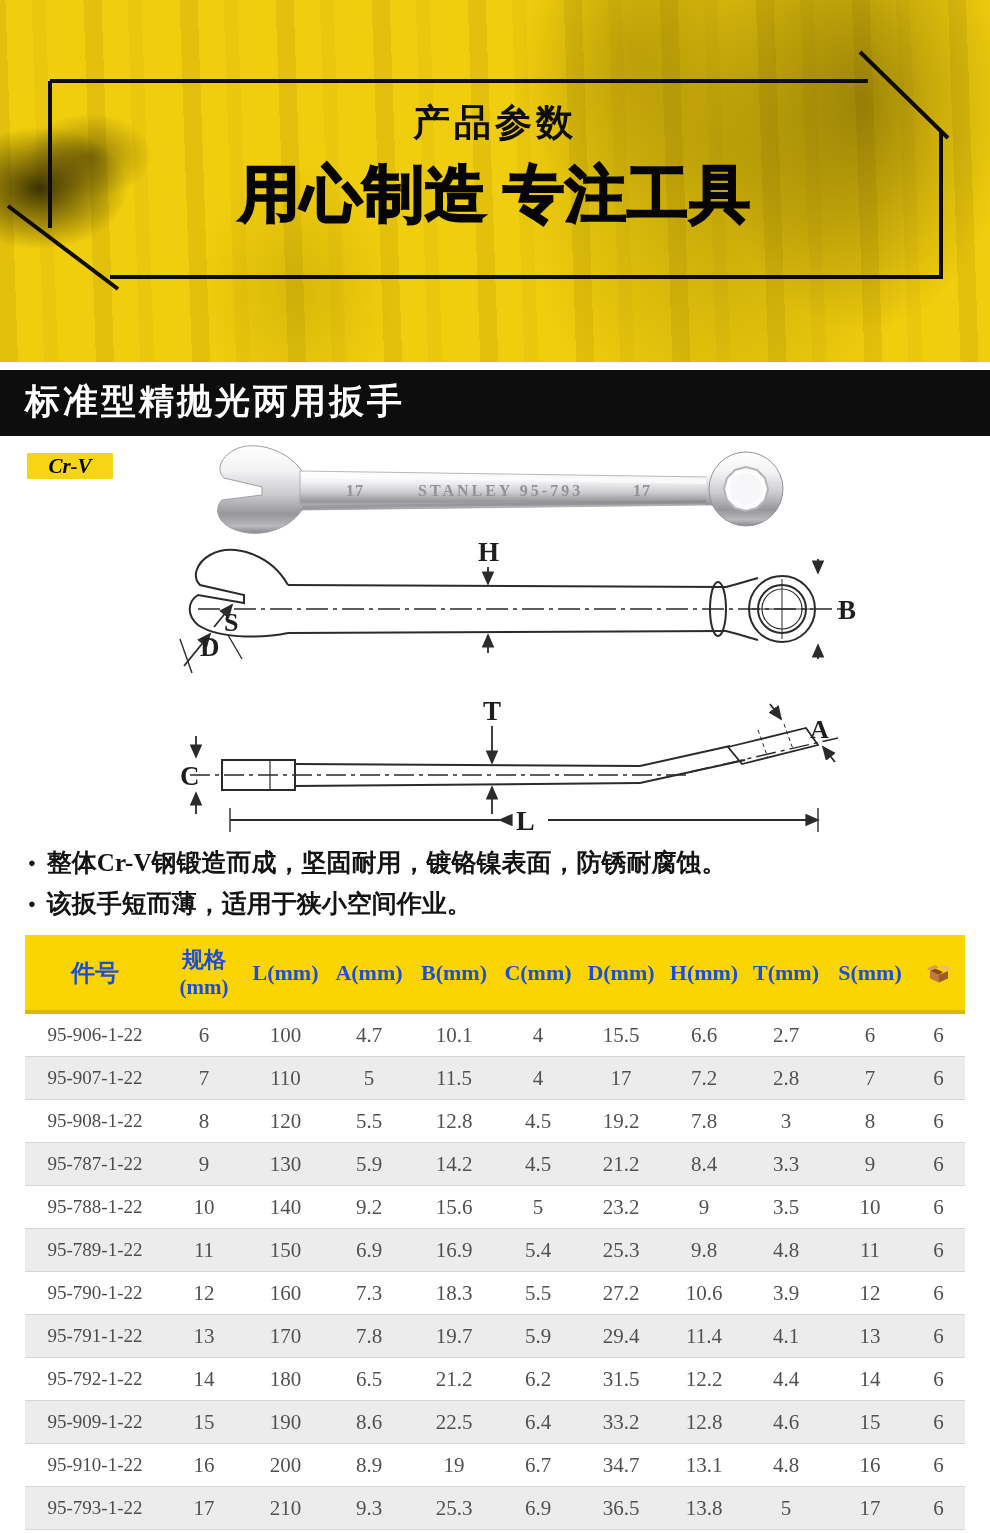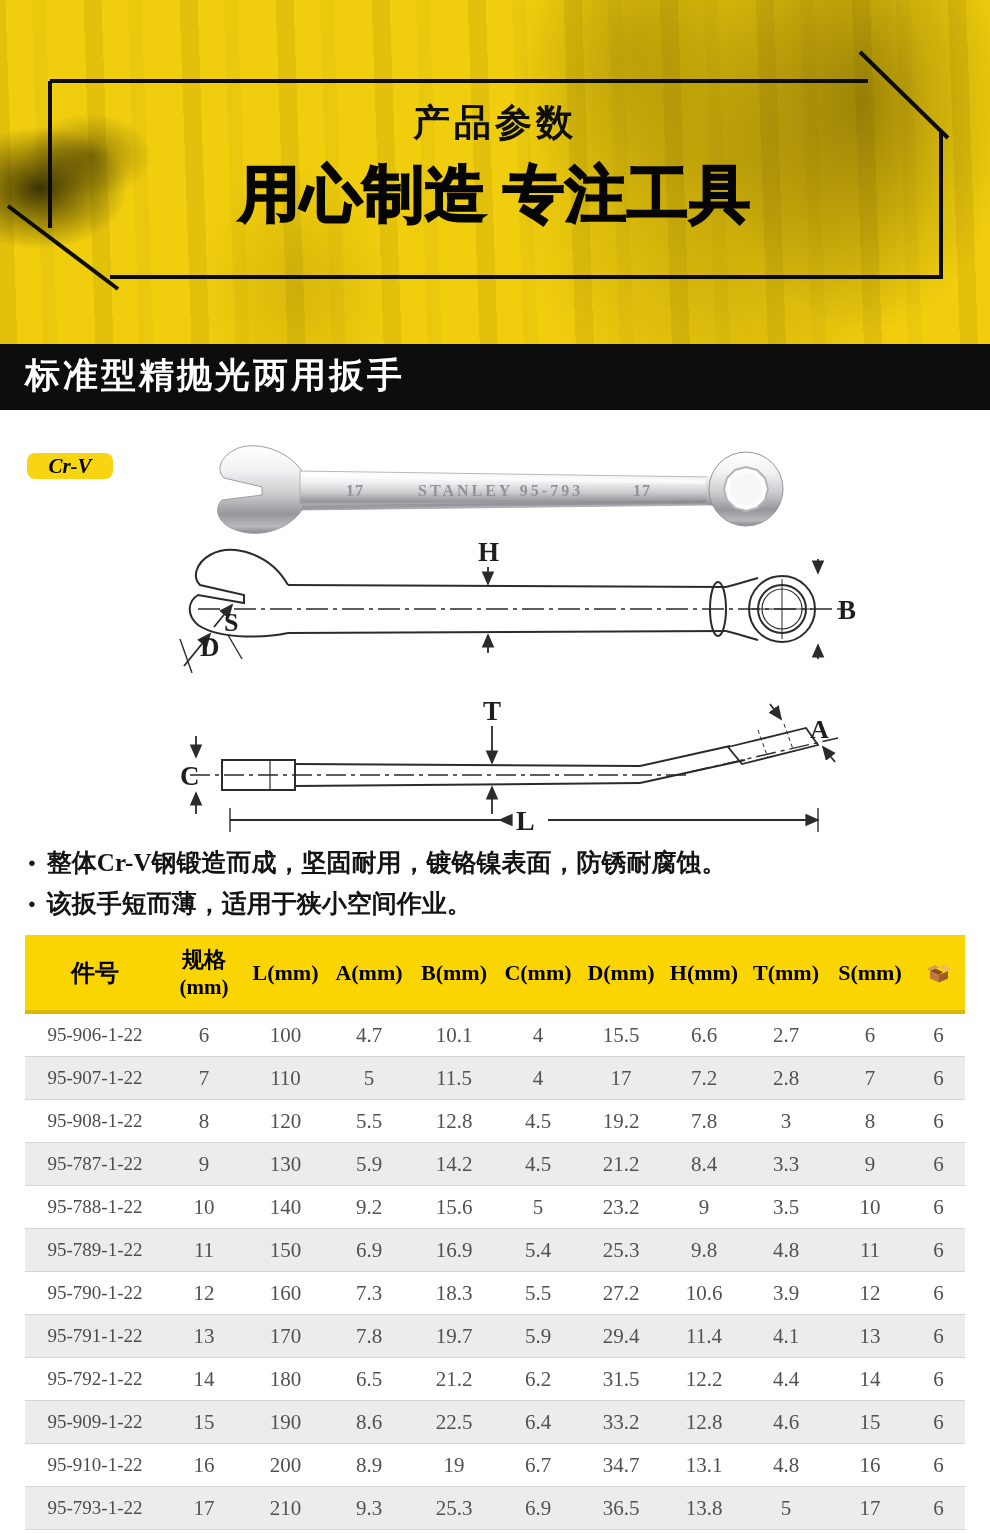--- a/index.html
+++ b/index.html
@@ -19,42 +19,42 @@
          rgba(200,170,10,.16) 44px 58px, rgba(0,0,0,0) 58px 96px),
       #f0cd0d;}
   .banner-frame{position:absolute;left:0;top:0;width:990px;height:362px;}
   .banner-sub{position:absolute;left:0;top:98px;width:990px;text-align:center;
       font-size:37px;font-weight:600;color:#0d0d0d;letter-spacing:4px;}
   .banner-title{position:absolute;left:0;top:154px;width:990px;text-align:center;
       font-size:61px;font-weight:900;color:#050505;letter-spacing:1px;
       -webkit-text-stroke:2px #050505;}
 
   
-  .section-bar{position:absolute;left:0;top:344px;width:990px;height:66px;background:#0d0d0d;}
+  .section-bar{position:absolute;left:0;top:370px;width:990px;height:66px;background:#0d0d0d;}
   .section-bar span{display:block;padding-left:25px;line-height:64px;color:#ffffff;
       font-size:35px;font-weight:700;letter-spacing:3px;}
 
   
   .crv-badge{position:absolute;left:27px;top:453px;width:86px;height:26px;background:#f8d512;
-      border-radius:8px;text-align:center;line-height:26px;font-size:21px;font-weight:700;
+      border-radius:1px;text-align:center;line-height:26px;font-size:21px;font-weight:700;
       font-style:italic;color:#000;}
   .wrench-photo{position:absolute;left:208px;top:436px;width:585px;height:110px;}
   .diagram-top{position:absolute;left:170px;top:531px;width:700px;height:175px;}
   .diagram-side{position:absolute;left:170px;top:702px;width:700px;height:135px;}
 
   
   .features{position:absolute;left:28px;top:842px;width:940px;list-style:none;margin:0;padding:0;}
   .features li{display:flex;font-size:25px;line-height:41px;font-weight:600;color:#141414;}
   .features .dot{font-size:13px;line-height:41px;margin-right:11px;color:#141414;}
 
   
   .spec-table{position:absolute;left:25px;top:935px;width:940px;border-collapse:collapse;
       table-layout:fixed;}
   .spec-table thead th{background:#fbd501;height:75px;font-size:22px;font-weight:700;
-      color:#000000;text-align:center;vertical-align:middle;border-bottom:4px solid #d9b702;padding:0;}
+      color:#1d4ed8;text-align:center;vertical-align:middle;border-bottom:4px solid #d9b702;padding:0;}
   .spec-table thead th.part-col{font-size:24px;}
   .spec-table thead .sub{font-size:21px;font-weight:700;}
   .spec-table tbody td{height:42px;font-size:21px;font-weight:500;color:#515155;
       text-align:center;vertical-align:middle;border-top:1px solid #d6d6d6;padding:0;}
   .spec-table tbody td:first-child{font-size:19px;color:#4c4c4e;}
   .spec-table tbody tr:nth-child(even) td{background:#ececec;}
   .spec-table tbody tr:nth-child(odd) td{background:#ffffff;}
   .box-icon-wrap{display:inline-block;width:26px;height:24px;vertical-align:middle;}
 </style>
 </head>

